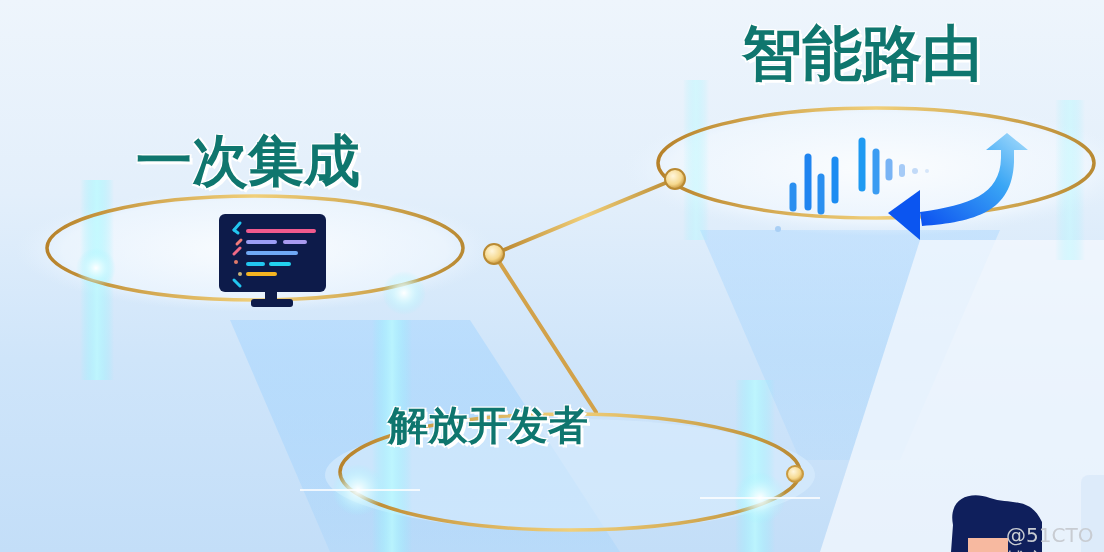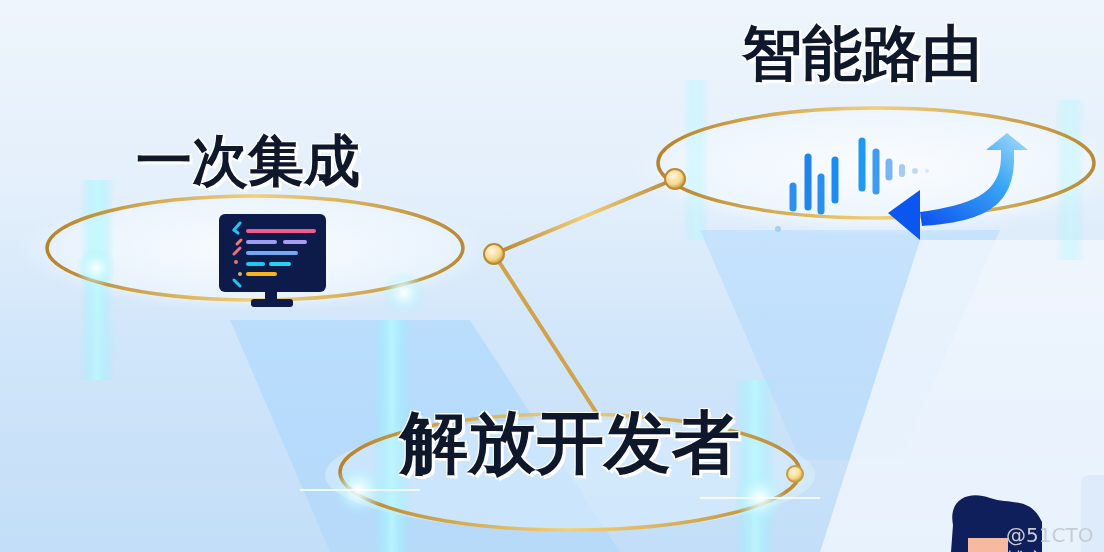--- a/index.html
+++ b/index.html
@@ -4,30 +4,30 @@
 <style>
   html, body { margin:0; padding:0; }
   body {
     width:1104px; height:552px; overflow:hidden; position:relative;
     font-family: "DejaVu Sans", sans-serif;
     background: linear-gradient(180deg, #eef5fc 0%, #e3effb 35%, #cfe5fa 65%, #c3def8 100%);
   }
   .canvas { position:absolute; inset:0; }
   svg.scene { position:absolute; left:0; top:0; }
   .label {
-    position:absolute; font-weight:900; color:#0f172a;
+    position:absolute; font-weight:900; color:#0f766e;
     font-family: "DejaVu Sans", sans-serif;
     letter-spacing: 0px;
     text-shadow: 3px 3px 0 #ffffff, -1px -1px 0 #ffffff, 2px -1px 0 #ffffff, -1px 2px 0 #ffffff;
     white-space: nowrap;
     text-align: right;
   }
   .lbl-integrate { left:136px; top:124px; font-size:56px; }
   .lbl-routing { left:742px; top:14px; font-size:60px; }
-  .lbl-liberate { left:400px; top:398px; font-size:68px; }
+  .lbl-liberate { left:388px; top:398px; font-size:40px; }
   .watermark {
     position:absolute; left:1006px; top:523px; font-size:20px; color:#c8ccd2;
     font-family: "DejaVu Sans", sans-serif;
   }
   .side-card {
     position:absolute; left:1081px; top:475px; width:30px; height:90px;
     background: rgba(220,234,250,0.9); border-radius:8px 0 0 0;
   }
 </style>
 </head>

